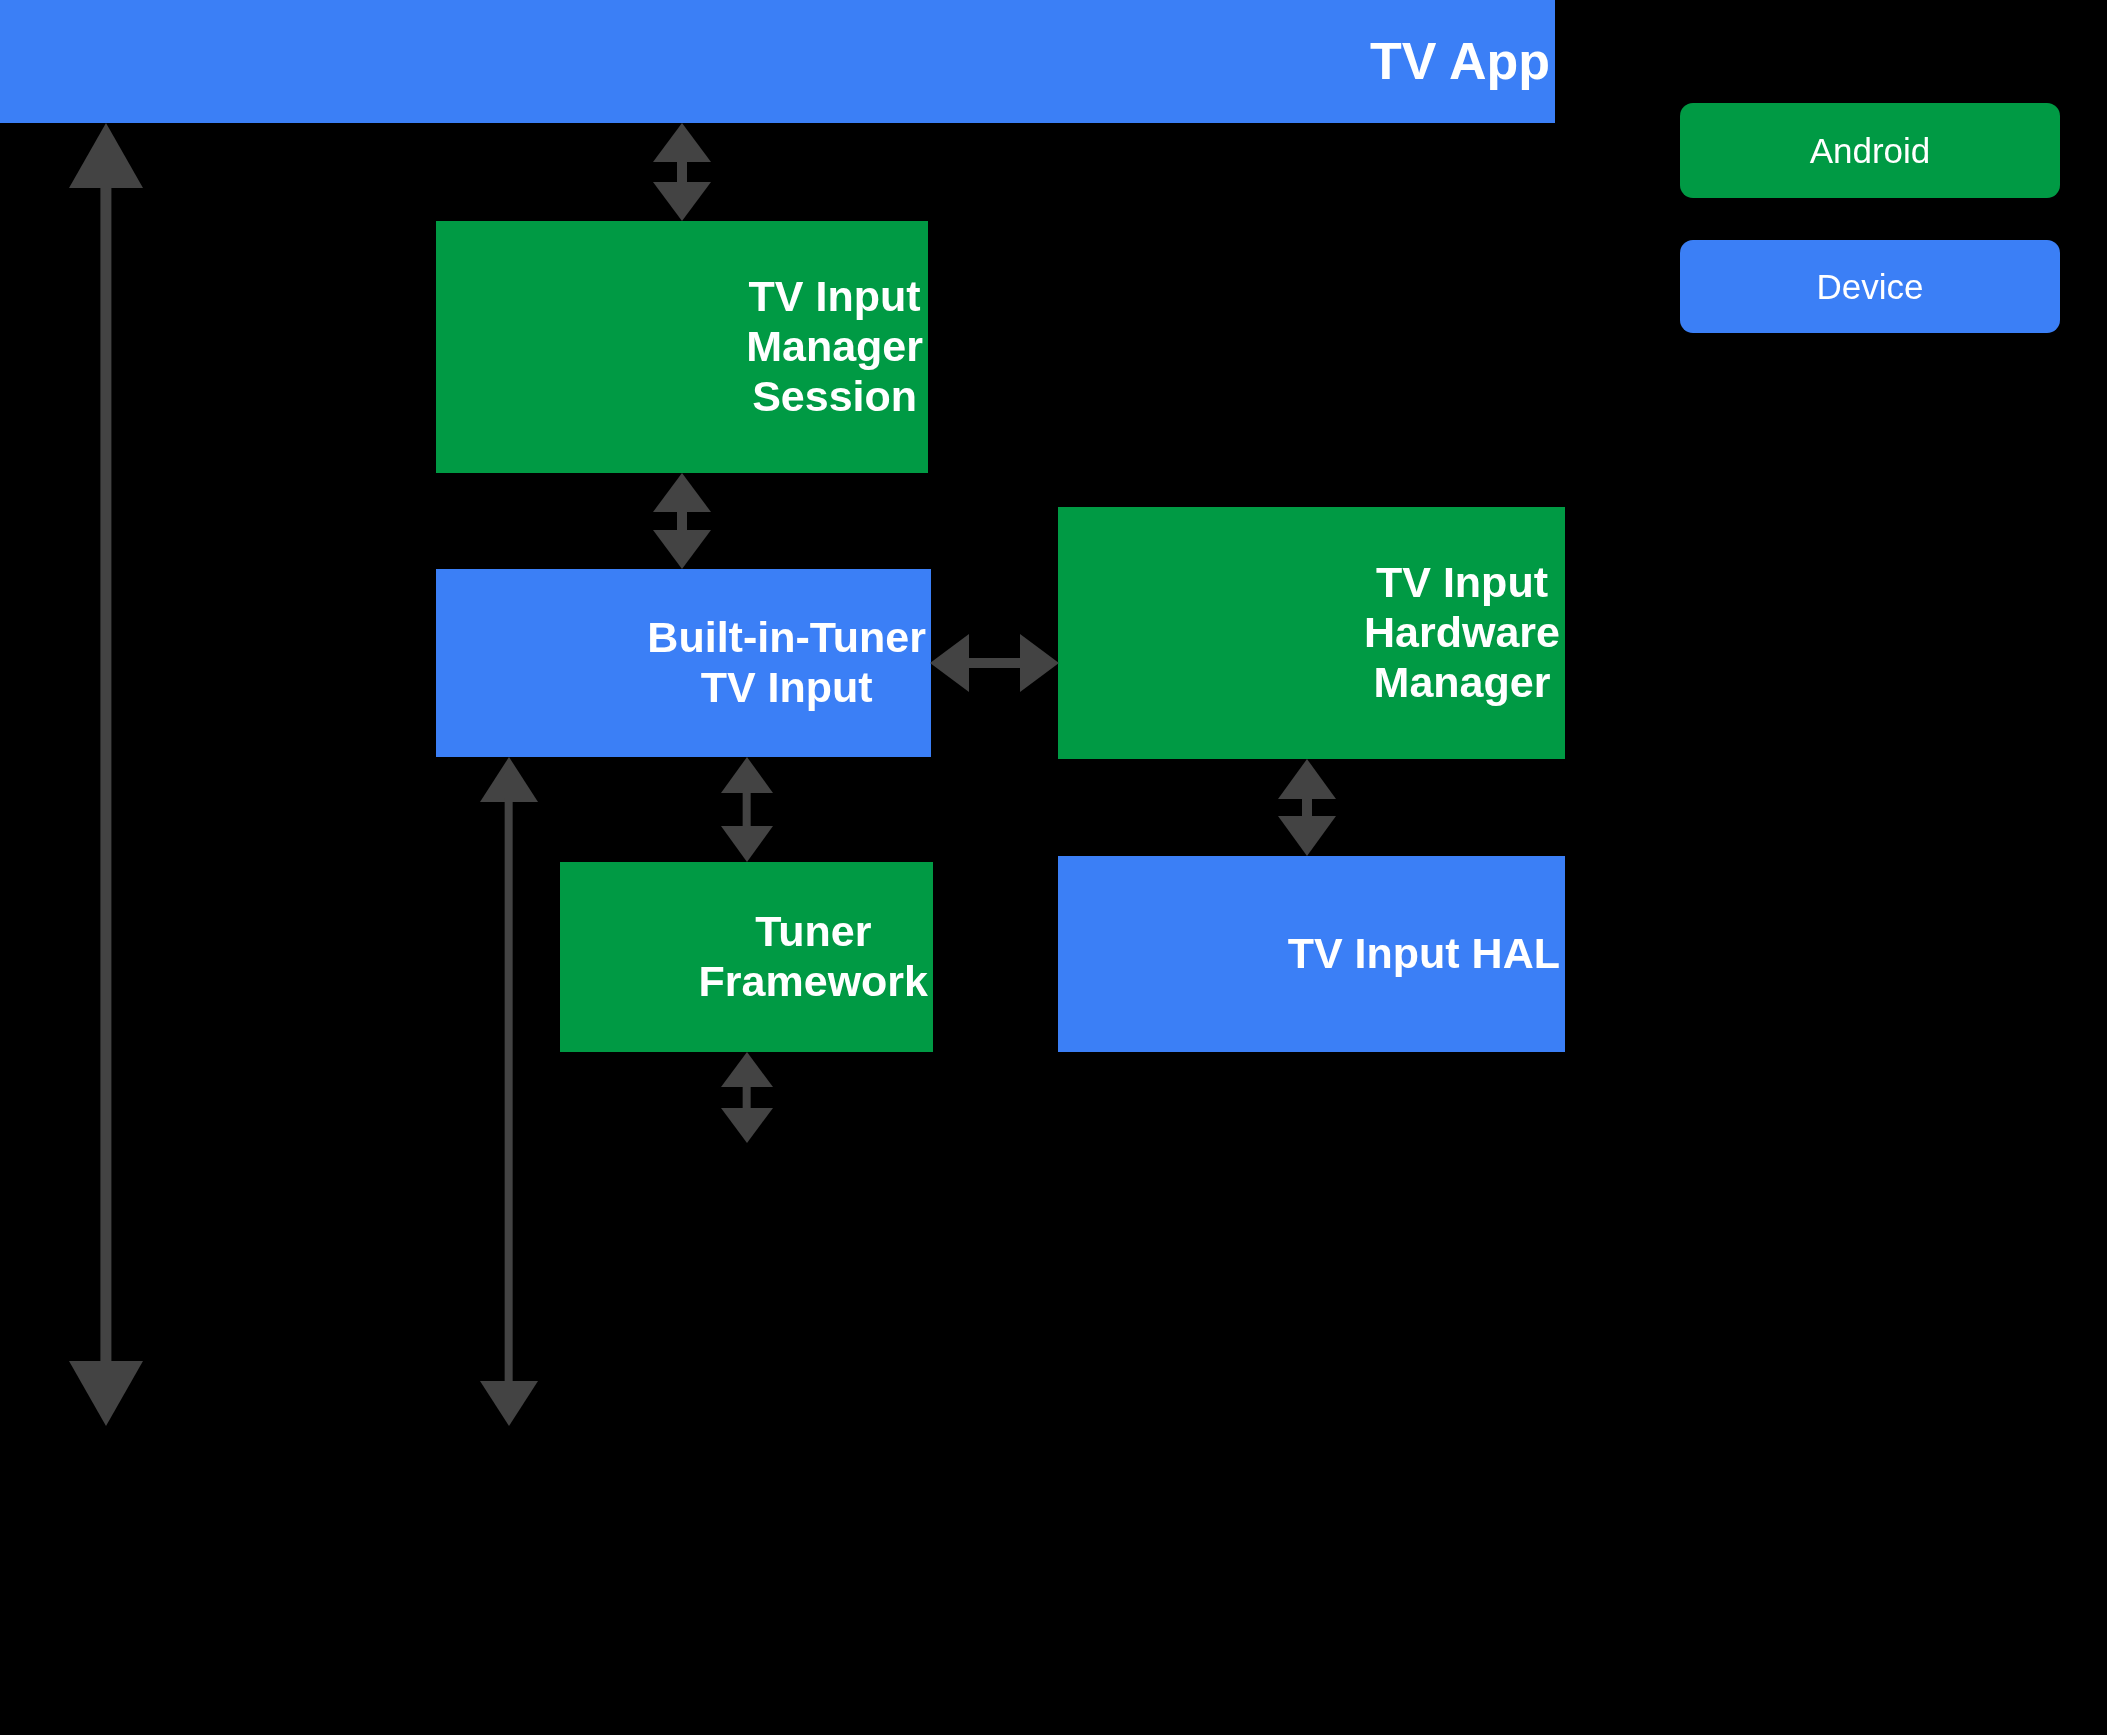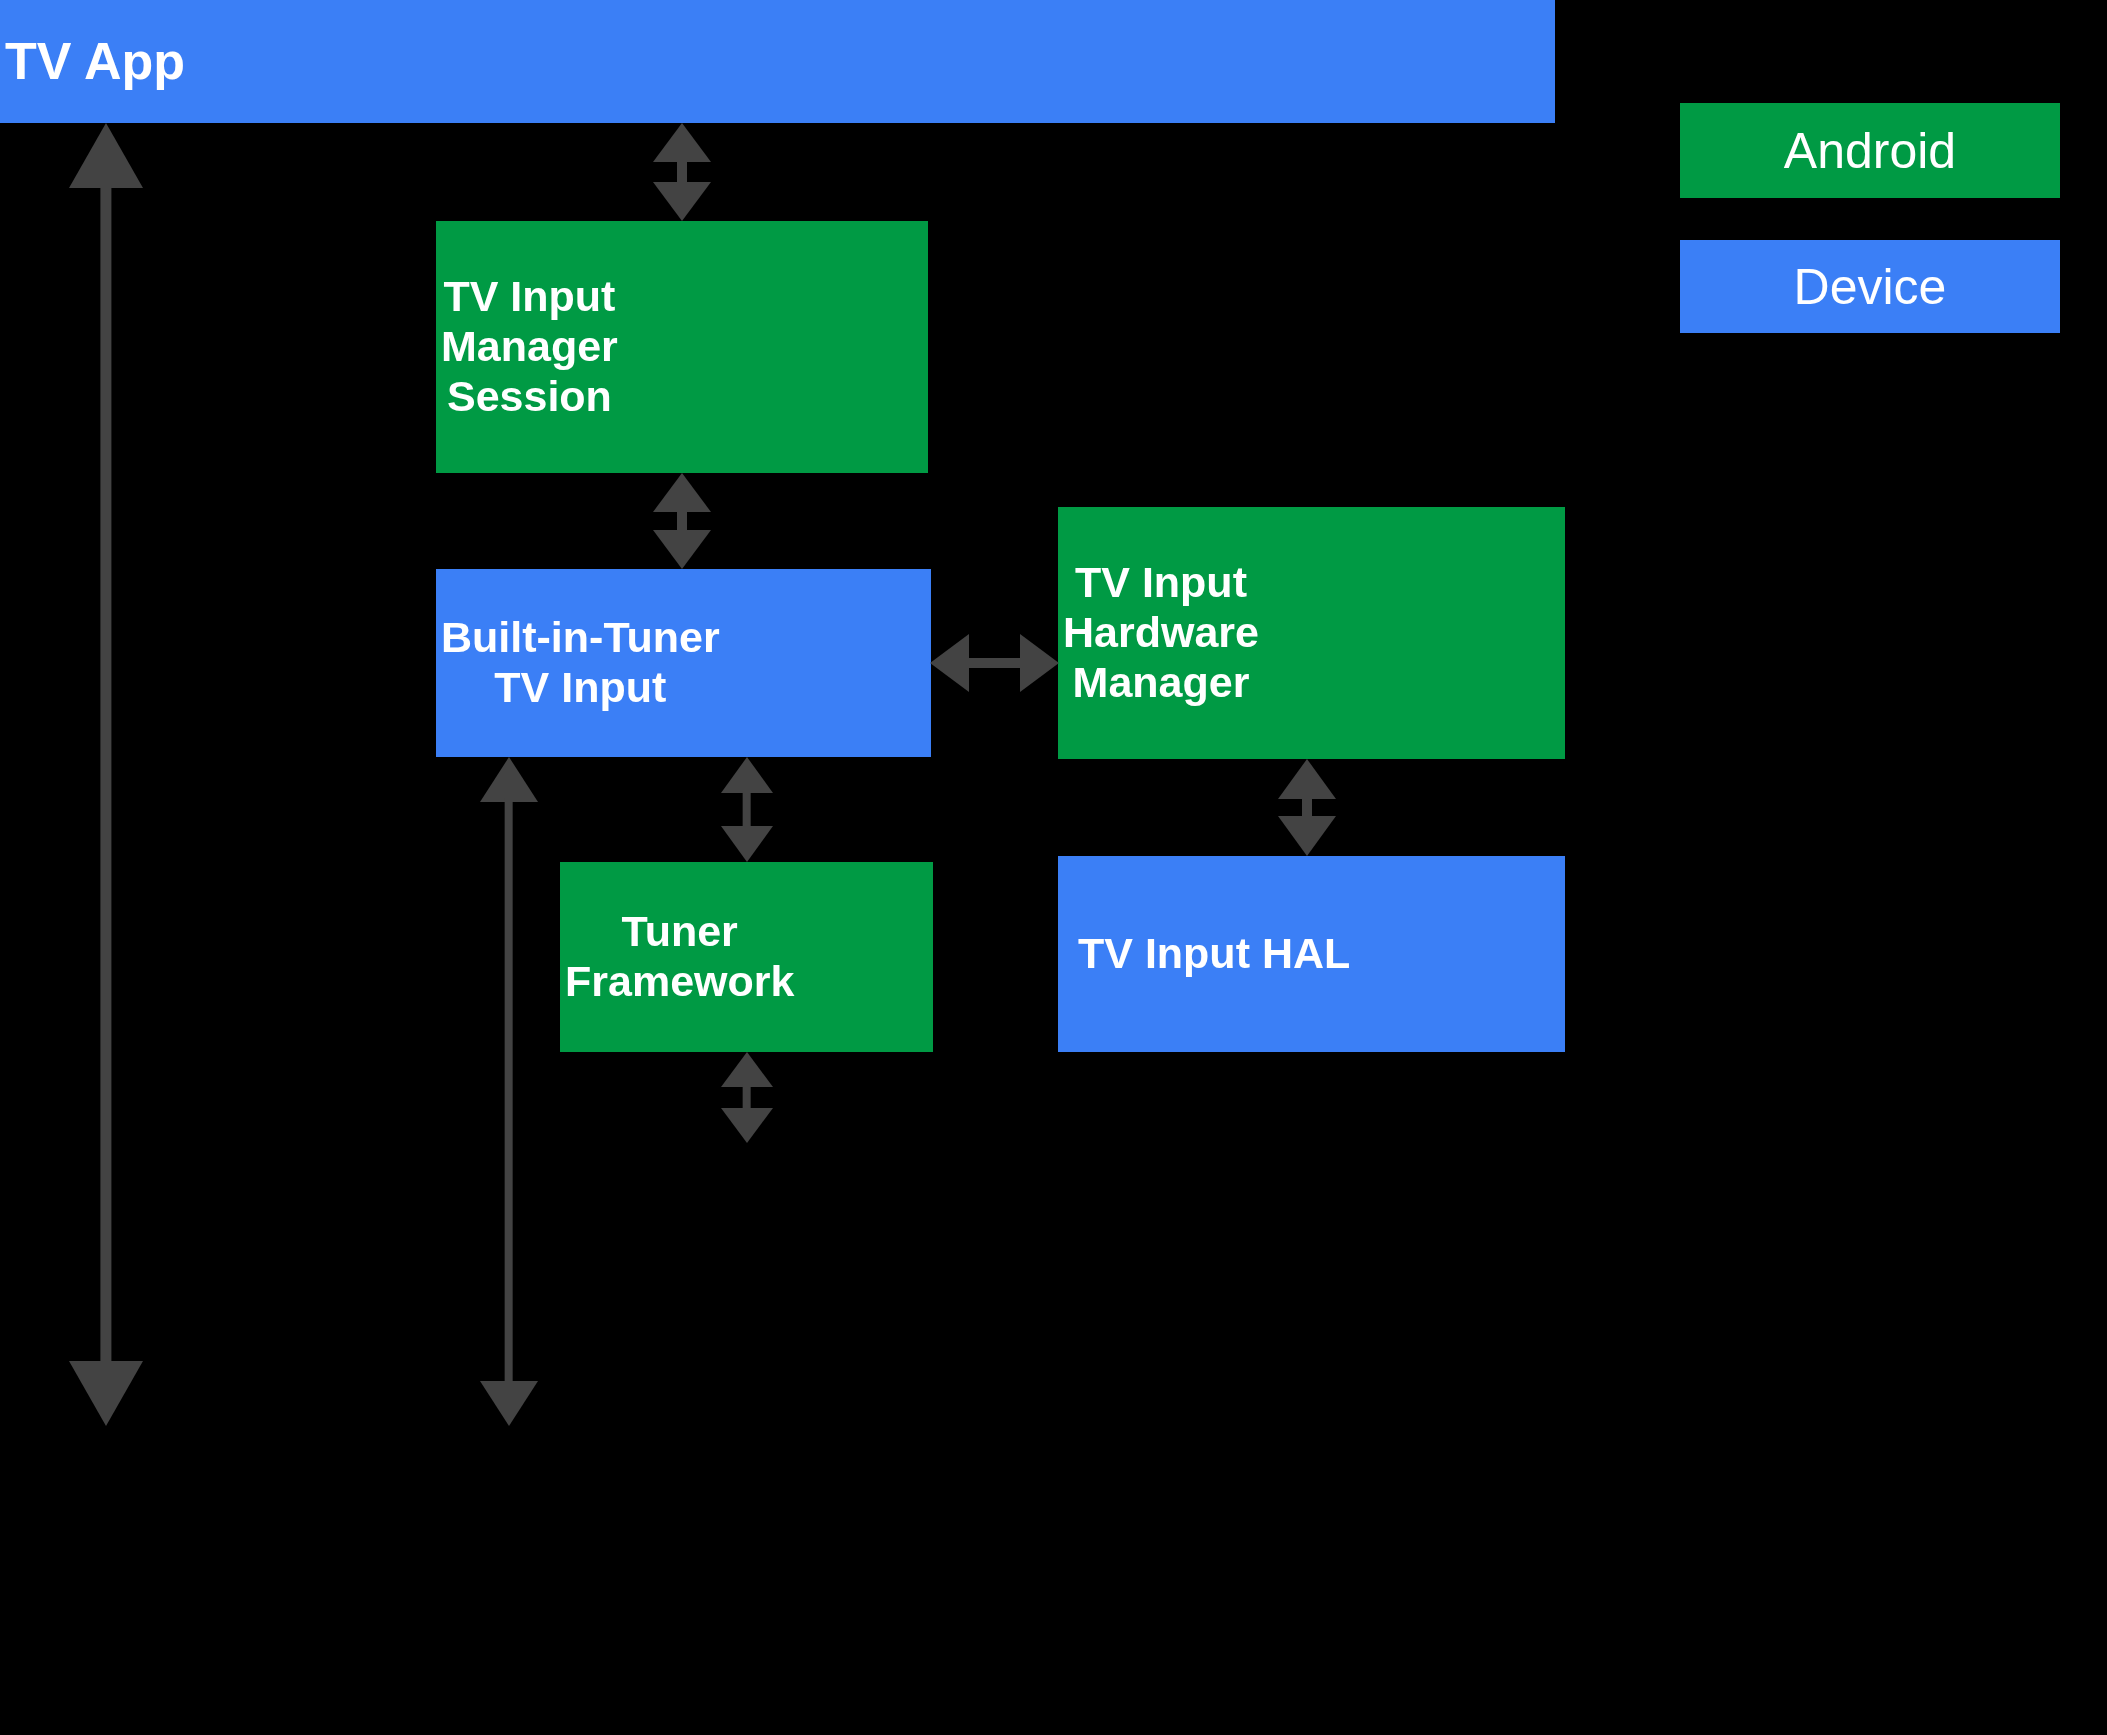--- a/index.html
+++ b/index.html
@@ -13,36 +13,36 @@
     width: 2108px;
     height: 1736px;
     background: #000000;
     overflow: hidden;
     font-family: "Liberation Sans", "DejaVu Sans", sans-serif;
   }
   .node {
     position: absolute;
     display: flex;
     align-items: center;
-    justify-content: flex-start;
+    justify-content: flex-end;
     text-align: center;
     color: #ffffff;
     font-weight: 700;
     line-height: 1.16;
     box-sizing: border-box;
     white-space: pre-line;
     padding: 0 5px;
   }
   .node.green { background: #009A44; }
   .node.blue  { background: #3B7FF6; }
 
   
   .fs-banner { font-size: 52px; }
   .fs-box    { font-size: 43px; }
-  .fs-legend { font-size: 50px; }
+  .fs-legend { font-size: 35px; border-radius: 13px; }
 
   .legend-item {
     position: absolute;
     display: flex;
     align-items: center;
     justify-content: center;
     color: #ffffff;
     font-weight: 400;
     box-sizing: border-box;
   }

